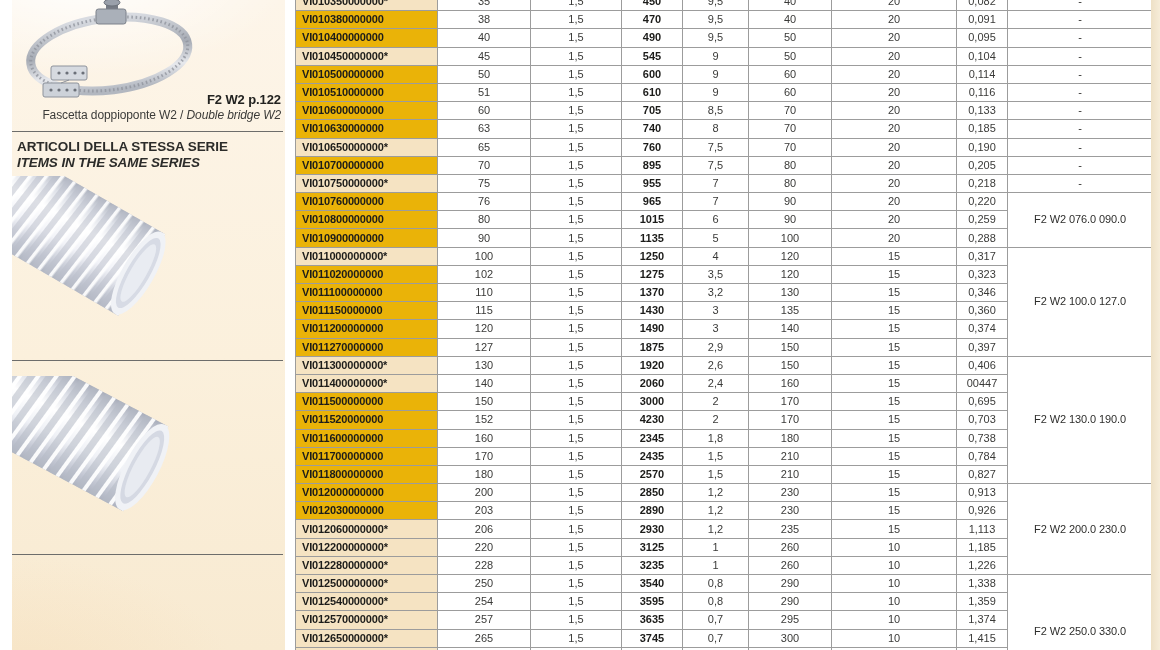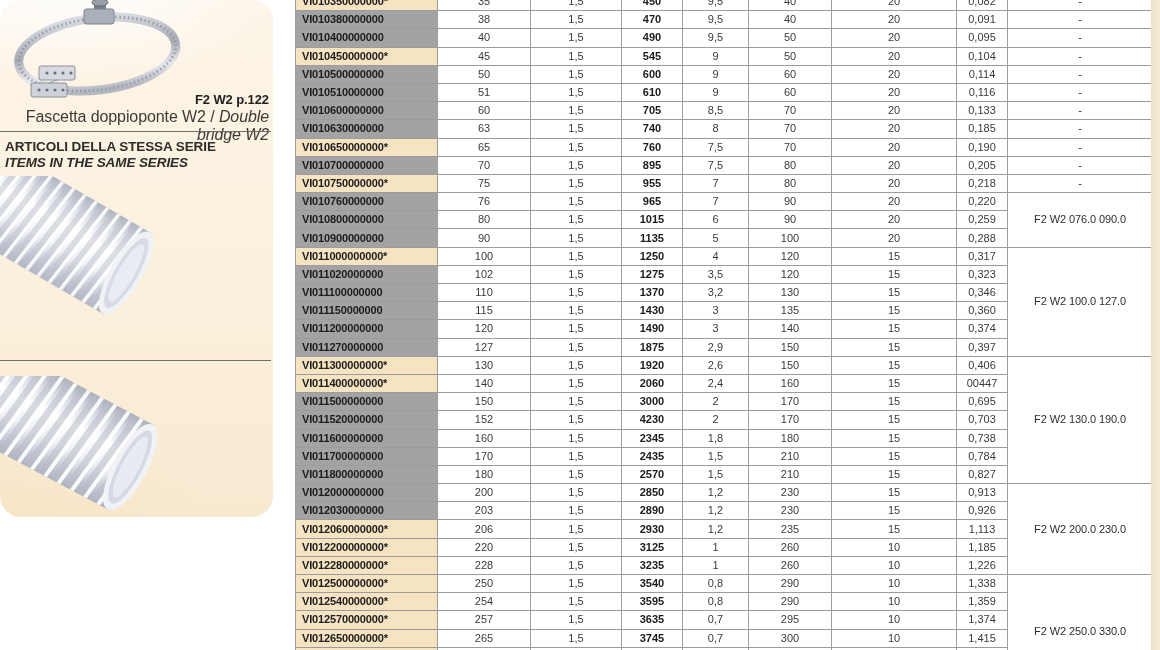--- a/index.html
+++ b/index.html
@@ -4,50 +4,49 @@
 <style>
   html,body{margin:0;padding:0;}
   body{
     width:1160px;height:650px;overflow:hidden;position:relative;
     background:#ffffff;
     font-family:"Liberation Sans", sans-serif;
     -webkit-font-smoothing:antialiased;
   }
   
   .sidebar{
-    position:absolute;left:0;top:0;width:273px;height:517px;overflow:hidden;
+    position:absolute;left:12px;top:0;width:273px;height:650px;overflow:hidden;
     background:
       radial-gradient(ellipse 300px 150px at 25% -5%, #ffffff 0%, rgba(255,255,255,0) 72%),
       radial-gradient(ellipse 320px 180px at 0% 105%, rgba(246,222,186,.55) 0%, rgba(246,222,186,0) 70%),
       linear-gradient(180deg,var(--cream-top,#fdf5e9) 0%, var(--cream,#fbf0dc) 55%, #f8ead1 100%);
-    border-radius: 21px;
   }
   .side-abs{position:absolute;left:0;width:271px;}
   .r-align{text-align:right;padding-right:2px;box-sizing:border-box;}
   .clamp-fig{position:absolute;left:2px;top:0;width:190px;height:100px;}
   .ref-line{top:92px;font-size:13px;font-weight:bold;color:#222220;letter-spacing:-.1px;}
-  .ref-sub{top:108px;font-size:16px;color:#3b3b39;letter-spacing:-.1px;}
+  .ref-sub{top:108px;font-size:12px;color:#3b3b39;letter-spacing:-.1px;}
   .ref-sub .it{font-style:italic;}
   .divider{position:absolute;left:0;width:271px;height:0;border-top:1.5px solid #6d6d6b;}
   .series-h{left:5px;font-size:13.5px;font-weight:bold;color:#2c2c2a;letter-spacing:-.1px;}
   .series-h.it{font-style:italic;}
   .hose-fig{position:absolute;left:0;width:190px;height:158px;}
   .caption{font-size:12.5px;font-weight:bold;color:#2c2c2a;letter-spacing:-.1px;}
   
   .table-wrap{position:absolute;left:295px;top:-8px;}
   table{border-collapse:collapse;table-layout:fixed;width:857px;}
   td{
     border:1px solid var(--line,#9c9c9c);
     height:17.2px;padding:0;line-height:1;
     font-size:11px;text-align:center;color:#3a3a38;
     overflow:hidden;white-space:nowrap;
   }
   td.code{
     text-align:left;padding-left:6px;font-weight:bold;font-size:11px;
-    color:#1c1c1a;letter-spacing:-.15px;background:#a3a3a3;
+    color:#1c1c1a;letter-spacing:-.15px;background:#eab308;
   }
   td.code.hl{background:var(--beige,#f5e3c2);}
   td.b{font-weight:bold;color:#1c1c1a;}
   td.ref{font-size:11px;color:#2e2e2c;background:#ffffff;letter-spacing:-.1px;}
   
   .edge-strip{
     position:absolute;left:1151px;top:0;width:9px;height:650px;
     background:linear-gradient(to right,#eee0c6,#f6ecd8);
   }
 </style>

